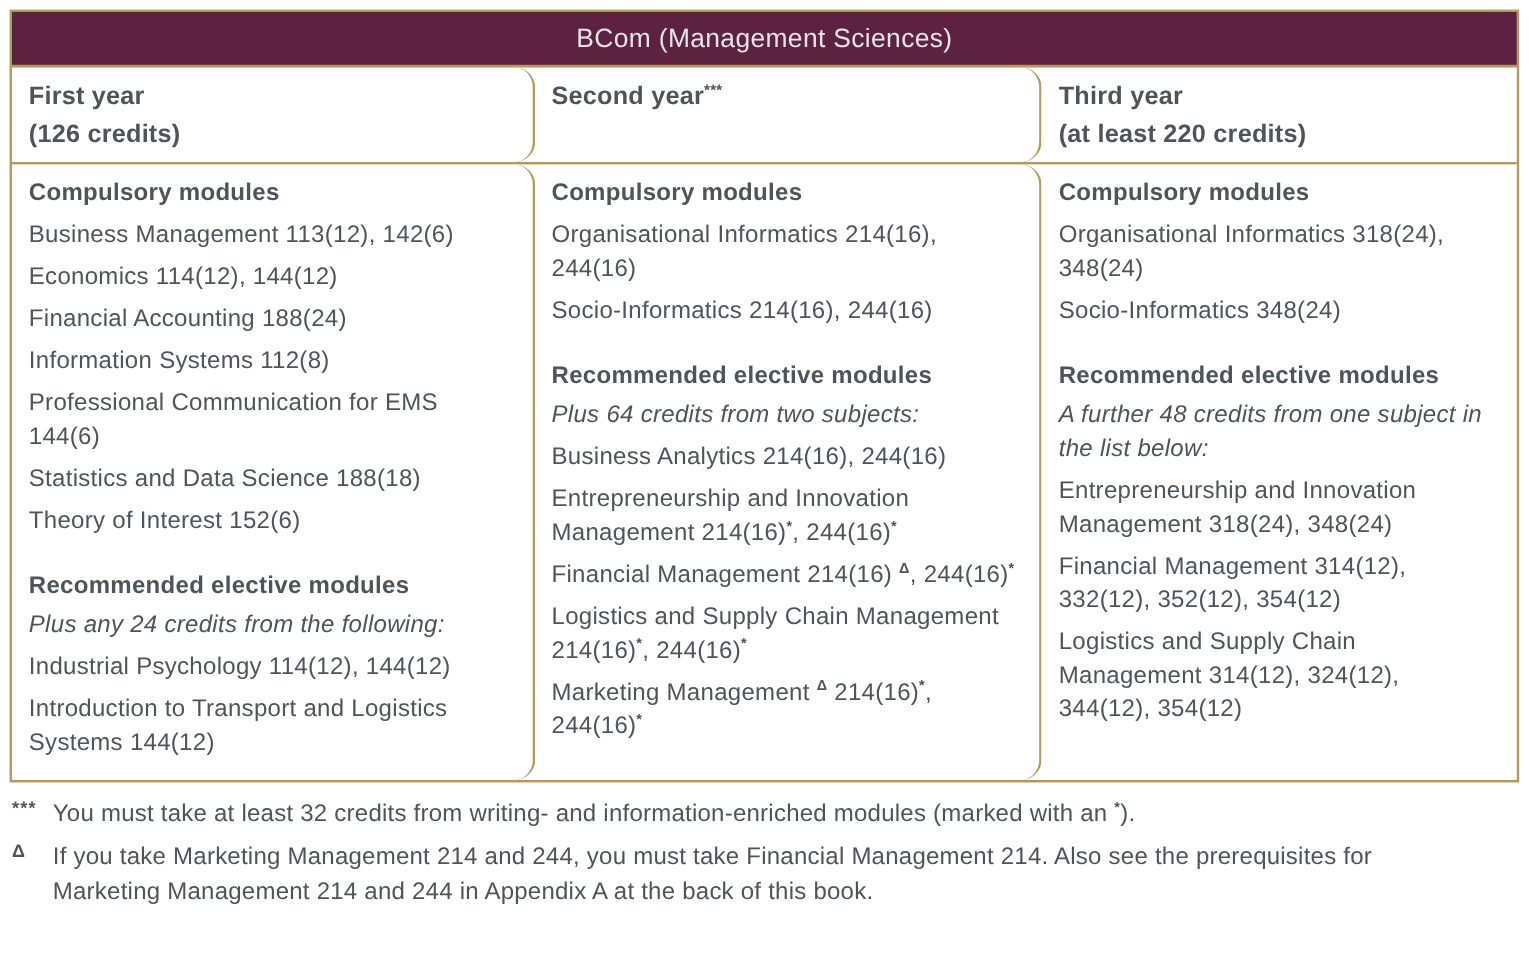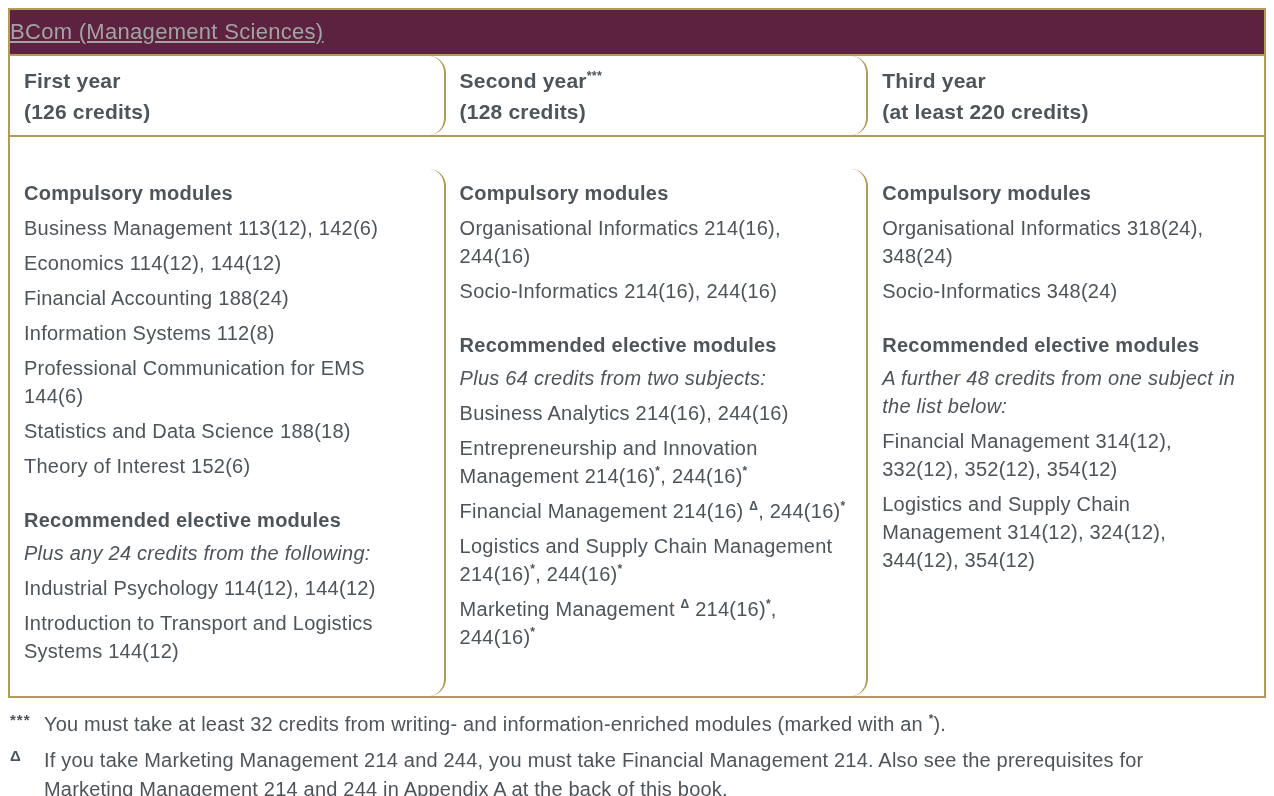--- a/index.html
+++ b/index.html
@@ -15,27 +15,26 @@
     font-family:"Liberation Sans", sans-serif;
     color:var(--ink);
   }
   .page{padding:8px 8px 0 8px;}
   .tbl{
     border:2px solid var(--gold);
     background:#fff;
   }
   .bar{
     background:var(--maroon);
-    color:#a3a3a3;
+    color:#e5e5e5;
     display:flex;
     align-items:center;
-    justify-content:flex-start;
+    justify-content:center;
     text-align:center;
     letter-spacing:0.3px;
-    text-decoration:underline;
   }
   .bar-title{height:46px; border-bottom:2px solid var(--gold); font-size:22px;}
   .bar-sub{height:42px; border-bottom:2px solid var(--gold); font-size:22px;}
   .row{
     display:grid;
     grid-template-columns:437fr 424fr 397fr;
   }
   .row .cell{border-right:2px solid var(--gold);border-radius:17px;}
   .row .cell:last-child{border-right:none;}
   .yearrow{border-bottom:2px solid var(--gold);}
@@ -43,25 +42,24 @@
     padding:9px 12px 8px 14px;
     min-height:71px;
   }
   .year-title{
     font-weight:bold;
     font-size:21px;
     line-height:31px;
     letter-spacing:0.2px;
   }
   .body-cell{
-    padding:10px 18px 24px 14px;
+    padding:10px 18px 10px 14px;
     min-height:510px;
     font-size:20px;
     letter-spacing:0.25px;
-    margin-top:32px;
   }
   .section + .section{margin-top:26px;}
   .sec-heading{
     font-weight:bold;
     font-size:20px;
     line-height:28px;
     margin-bottom:5px;
   }
   .sec-note{
     font-style:italic;
@@ -106,21 +104,20 @@
     <div class="bar bar-title">
       <span>BCom (Management Sciences)</span>
     </div>
     <div class="row yearrow">
         <div class="cell year-cell">
           <div class="year-title">First year</div>
           <div class="year-title">(126 credits)</div>
         </div>
         <div class="cell year-cell">
           <div class="year-title">Second year<sup>***</sup></div>
-          <div class="year-title">(128 credits)</div>
         </div>
         <div class="cell year-cell">
           <div class="year-title">Third year</div>
           <div class="year-title">(at least 220 credits)</div>
         </div>
       </div>
     <div class="row bodyrow">
         <div class="cell body-cell">
           <div class="section">
             <p class="sec-heading">Compulsory modules</p>
@@ -157,20 +154,21 @@
         </div>
         <div class="cell body-cell">
           <div class="section">
             <p class="sec-heading">Compulsory modules</p>
             <p class="module">Organisational Informatics 318(24), 348(24)</p>
             <p class="module">Socio-Informatics 348(24)</p>
           </div>
           <div class="section">
             <p class="sec-heading">Recommended elective modules</p>
             <p class="sec-note">A further 48 credits from one subject in the list below:</p>
+            <p class="module">Entrepreneurship and Innovation Management 318(24), 348(24)</p>
             <p class="module">Financial Management 314(12), 332(12), 352(12), 354(12)</p>
             <p class="module">Logistics and Supply Chain Management 314(12), 324(12), 344(12), 354(12)</p>
           </div>
         </div>
       </div>
   </div>
   <div class="footnotes">
       <div class="footnote">
         <span class="fn-marker">***</span>
         <span class="fn-text">You must take at least 32 credits from writing- and information-enriched modules (marked with an <sup>*</sup>).</span>

